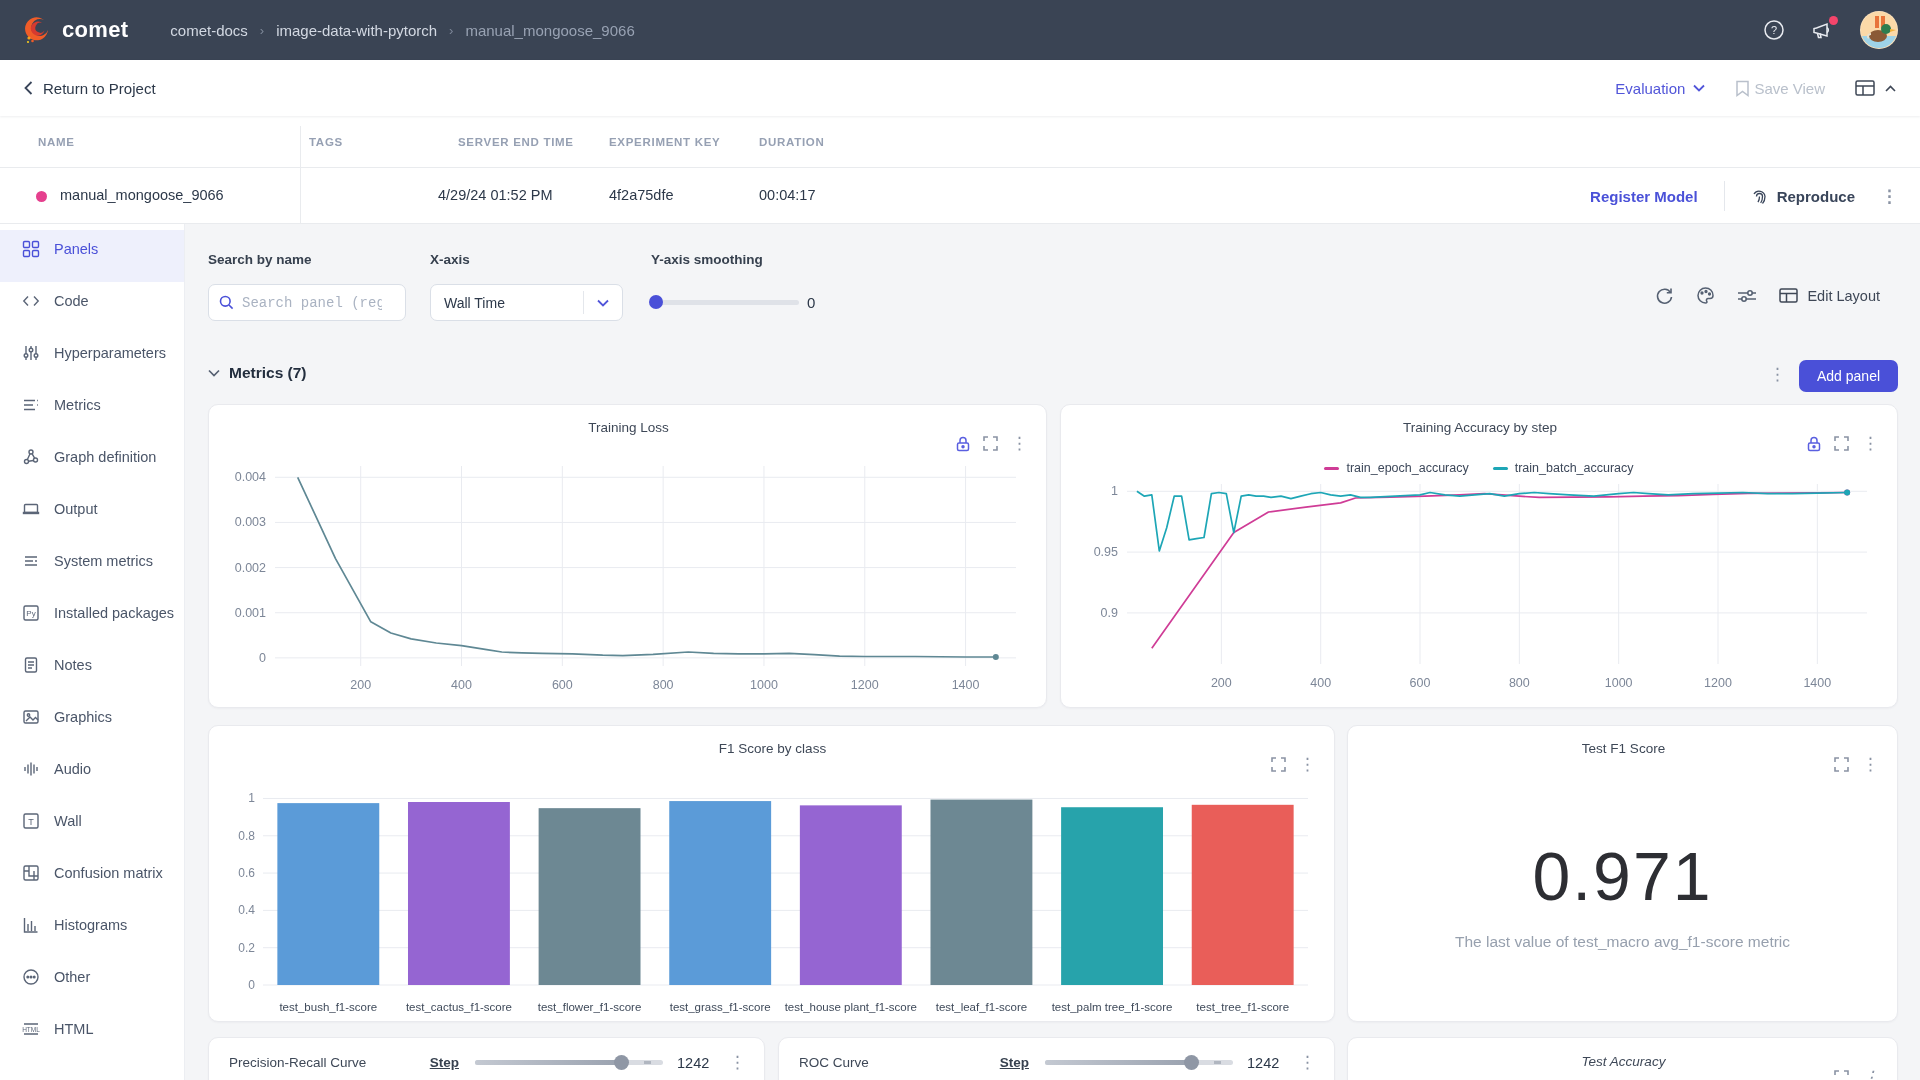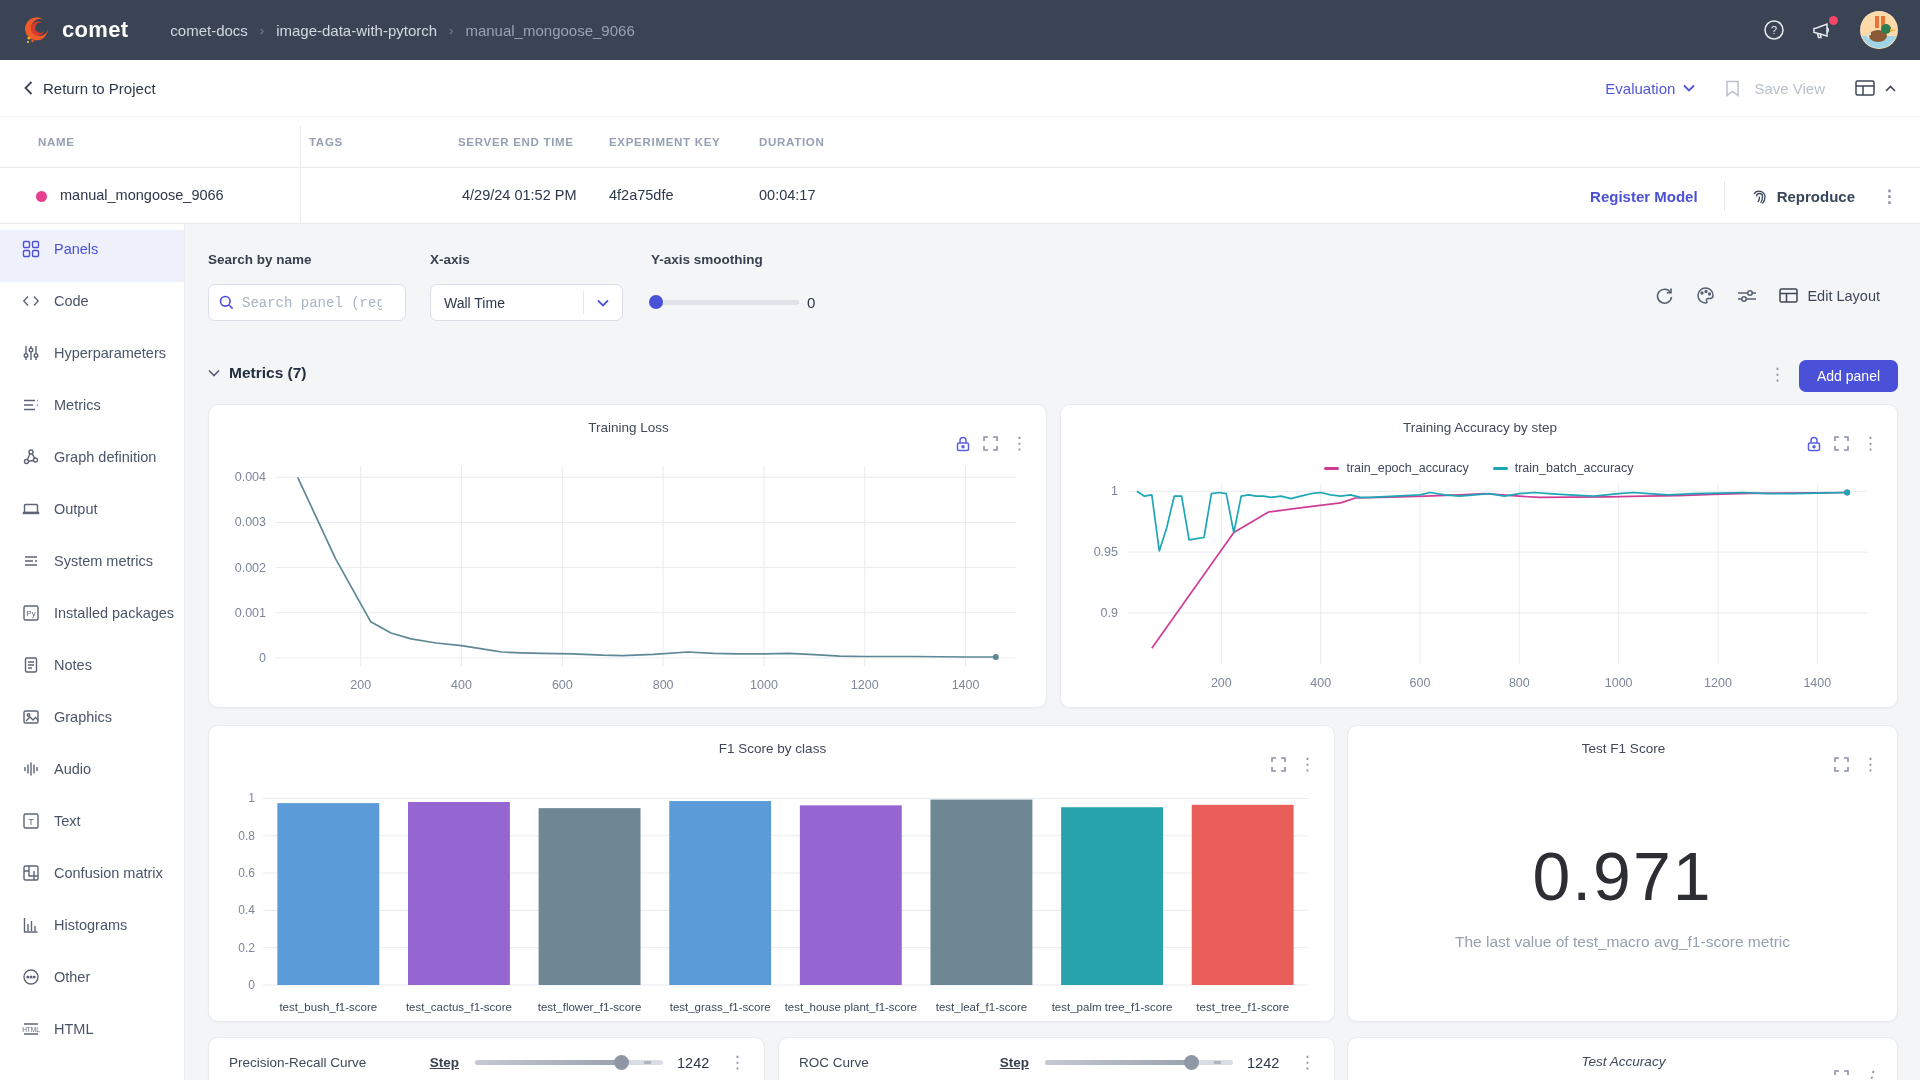--- a/index.html
+++ b/index.html
@@ -22,21 +22,21 @@
     background:#f4456b; }
   .avatar { width:38px; height:38px; border-radius:50%; overflow:hidden; background:#fbd9a8;
     cursor:pointer; border:1px solid rgba(255,255,255,.25); }
 
   
   .toolbar { position:absolute; left:0; top:60px; width:1920px; height:56px; background:#fff;
     display:flex; align-items:center; padding:0 24px; box-shadow:0 1px 2px rgba(40,50,70,.08); z-index:5; }
   .return-link { display:flex; align-items:center; gap:10px; color:#2c3849; font-size:15px; cursor:pointer; }
   .toolbar-right { margin-left:auto; display:flex; align-items:center; gap:30px; }
   .eval-select { display:flex; align-items:center; gap:8px; color:#5155d9; font-size:15px; cursor:pointer; }
-  .save-view { display:flex; align-items:center; gap:14px; color:#b9c0cb; font-size:15px; cursor:default; }
+  .save-view { display:flex; align-items:center; gap:4px; color:#b9c0cb; font-size:15px; cursor:default; }
   .layout-toggle { display:flex; align-items:center; gap:10px; color:#3e4756; cursor:pointer; }
 
   
   .exp-table { position:absolute; left:0; top:116px; width:1920px; height:108px; background:#fff; }
   .exp-head { position:absolute; left:0; top:0; width:100%; height:52px; border-bottom:1px solid #e9ebee; }
   .exp-head .col { position:absolute; top:20px; font-size:11.5px; letter-spacing:.7px; color:#96a0b3; font-weight:700; }
   .col-divider { position:absolute; left:300px; top:10px; width:1px; height:98px; background:#e9ebee; }
   .exp-row { position:absolute; left:0; top:52px; width:100%; height:56px; border-bottom:1px solid #e9ebee; }
   .exp-row .cell { position:absolute; top:19px; font-size:14.5px; color:#2c3849; }
   .name-dot { position:absolute; left:36px; top:23px; width:11px; height:11px; border-radius:50%; }
@@ -213,21 +213,21 @@
         <span class="col" style="left: 38px;">NAME</span>
         <span class="col" style="left: 309px;">TAGS</span>
         <span class="col" style="left: 458px;">SERVER END TIME</span>
         <span class="col" style="left: 609px;">EXPERIMENT KEY</span>
         <span class="col" style="left: 759px;">DURATION</span>
       </div>
     <div class="col-divider"></div>
     <div class="exp-row">
       <span class="name-dot" id="exp-dot" style="background: rgb(229, 64, 142);"></span>
       <span class="cell" style="left:60px">manual_mongoose_9066</span>
-      <span class="cell" style="left:462px">4/29/24 01:52 PM</span>
+      <span class="cell" style="left:438px">4/29/24 01:52 PM</span>
       <span class="cell key-link" style="left:609px">4f2a75dfe</span>
       <span class="cell" style="left:759px">00:04:17</span>
       <div class="row-actions">
         <span class="register-link">Register Model</span>
         <span class="v-div"></span>
         <span class="reproduce-btn">
           <svg width="17" height="17" viewBox="0 0 17 17" fill="none" stroke="#39455a" stroke-width="1.3">
             <path d="M3 6a6 6 0 0 1 11 2.5c0 3-1 5.5-2.5 7"></path>
               <path d="M5.5 8.5a3 3 0 0 1 6 0c0 2.6-.6 4.8-1.8 6.5"></path>
               <path d="M8.5 8.5c0 2.2-.5 4-1.5 5.6"></path>
@@ -344,21 +344,21 @@
         </span>
         <span>Audio</span>
       </div>
       <div class="side-item">
         <span class="si">
           <svg width="18" height="18" viewBox="0 0 18 18" fill="none" stroke="currentColor" stroke-width="1.4">
             <rect x="2" y="2" width="14" height="14" rx="1.5"></rect>
             <text x="9" y="12.5" text-anchor="middle" font-size="9" fill="currentColor" stroke="none">T</text>
           </svg>
         </span>
-        <span>Text</span>
+        <span>Wall</span>
       </div>
       <div class="side-item">
         <span class="si">
           <svg width="18" height="18" viewBox="0 0 18 18" fill="none" stroke="currentColor" stroke-width="1.4">
             <rect x="2" y="2" width="14" height="14" rx="1.5"></rect>
             <path d="M2 7h5v5h5v4M7 2v5M12 7v5h4"></path>
           </svg>
         </span>
         <span>Confusion matrix</span>
       </div>

